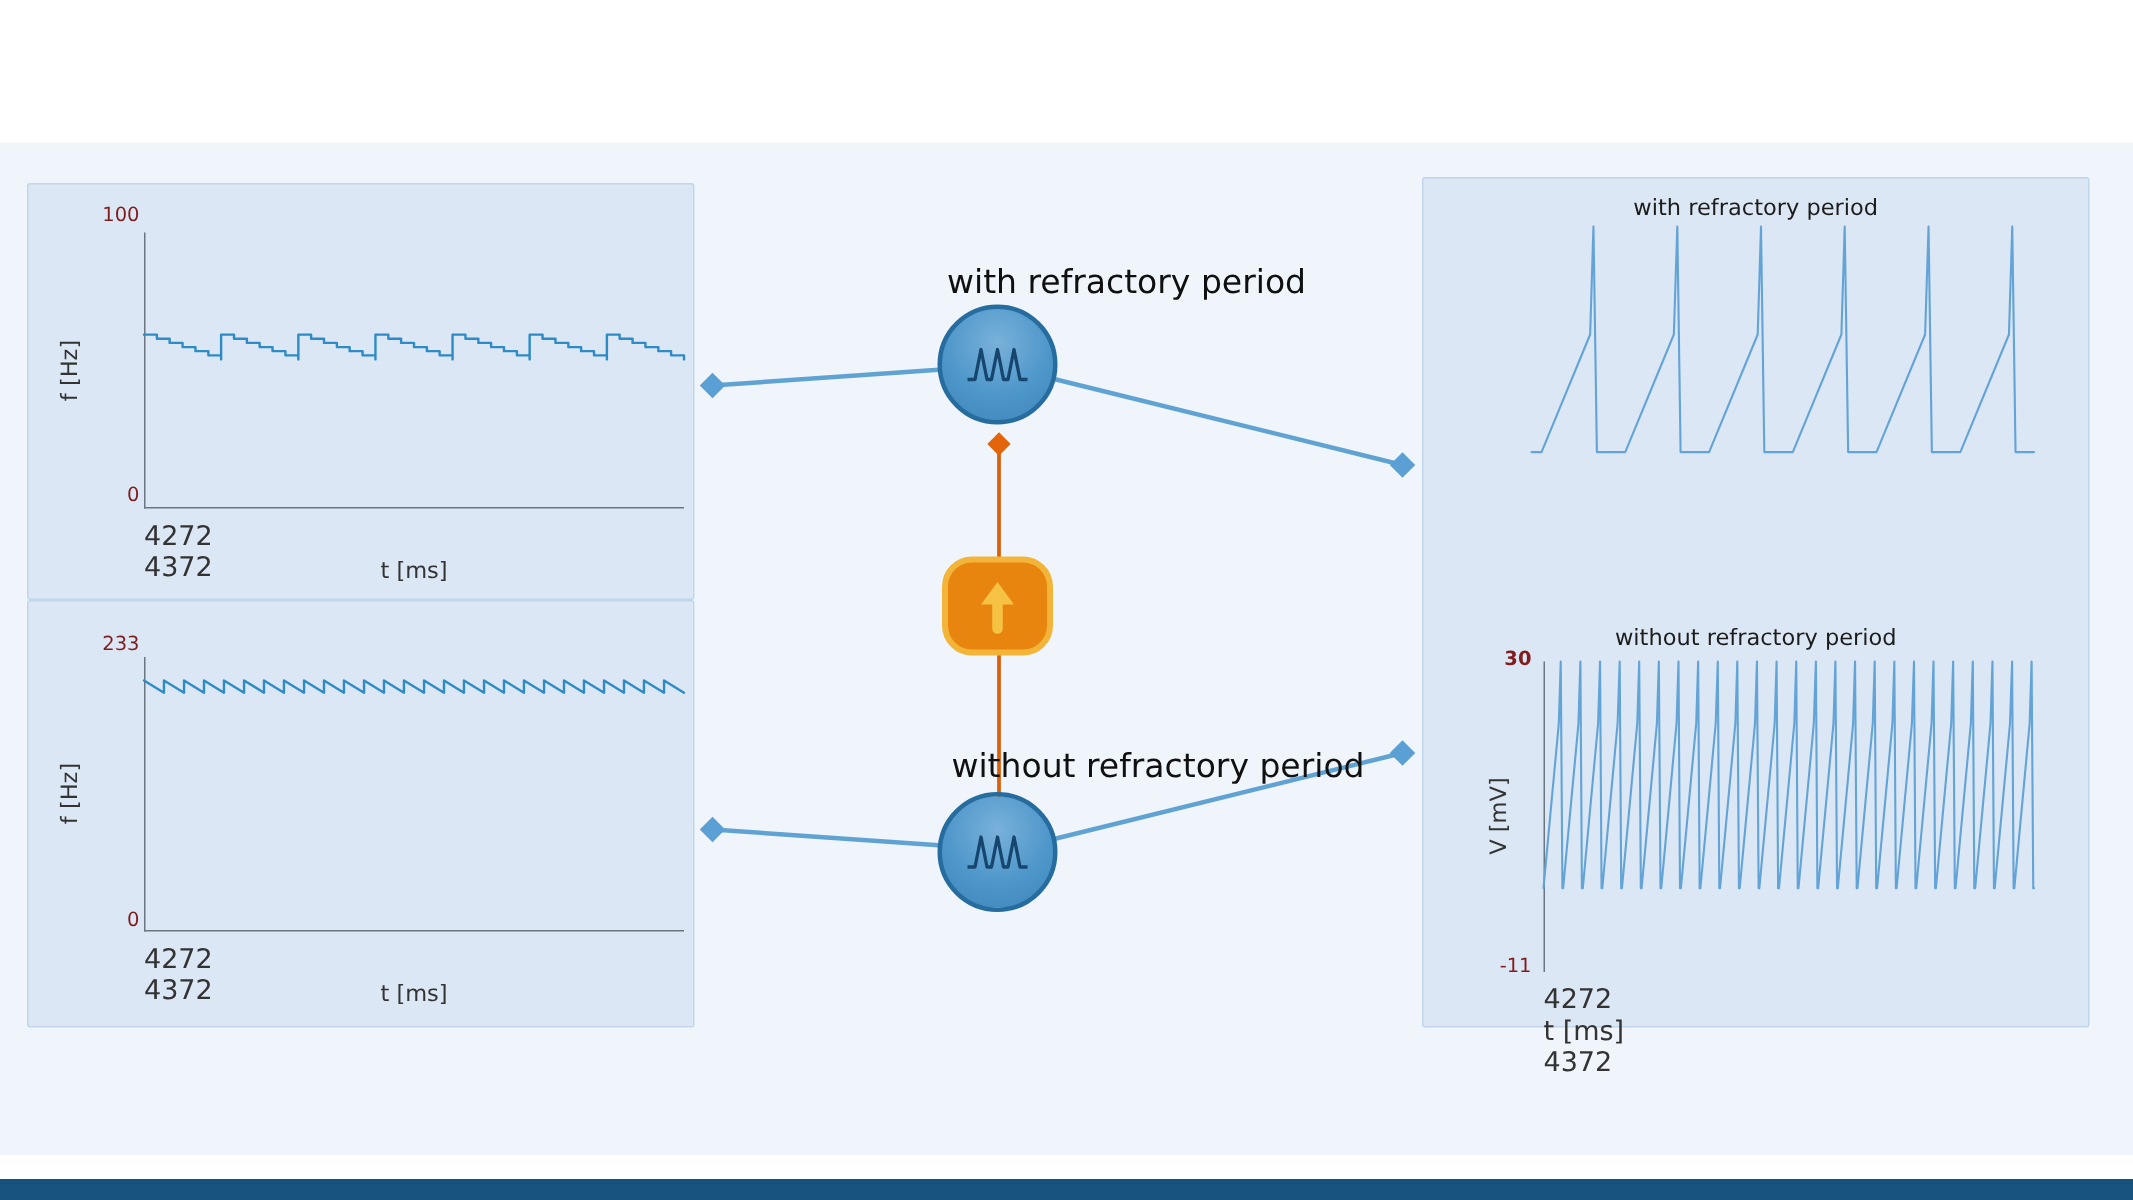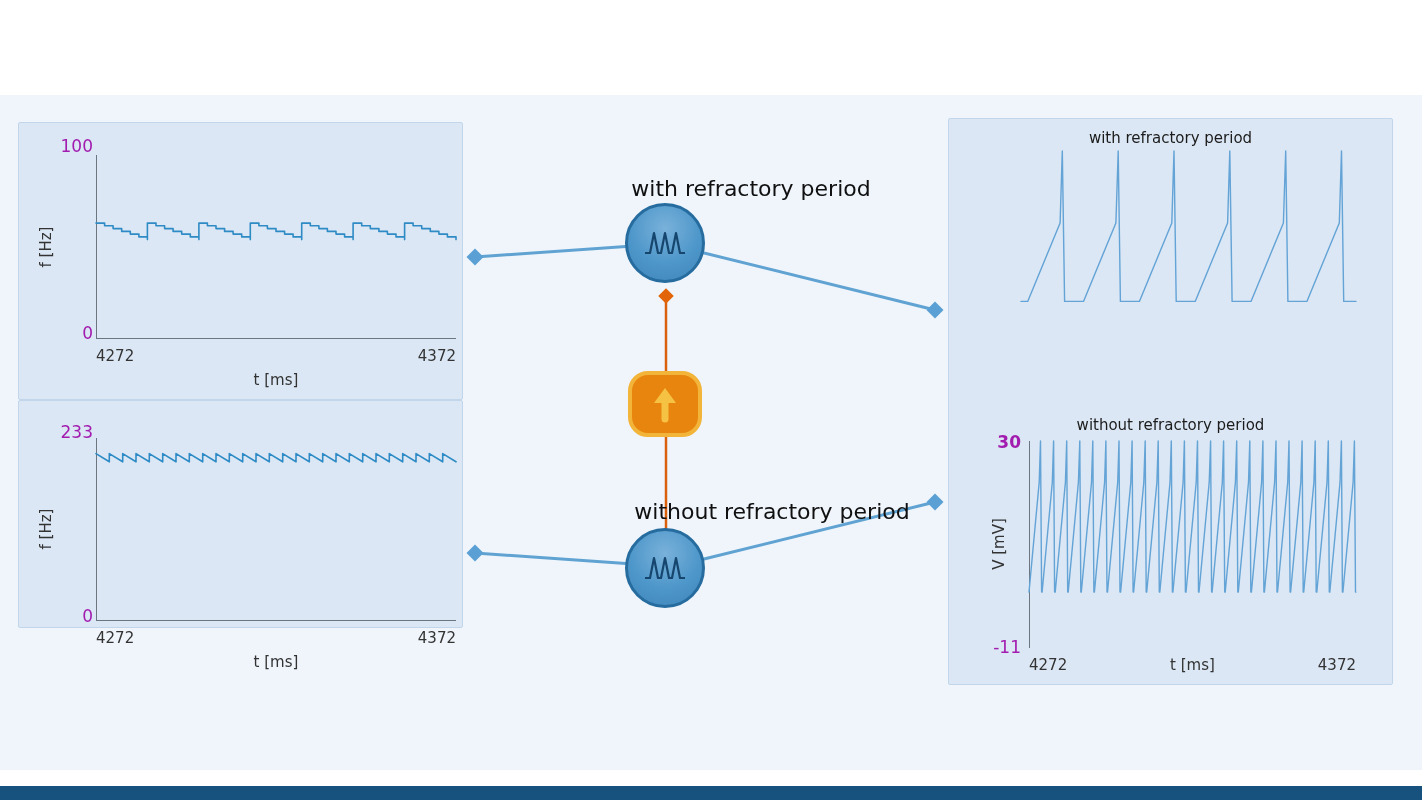--- a/index.html
+++ b/index.html
@@ -8,30 +8,30 @@
     background:#ffffff;font-family:"DejaVu Sans","Liberation Sans",sans-serif;color:#262626;
   }
   .workspace{position:absolute;left:0;top:95px;width:1422px;height:675px;background:#eff5fb;z-index:0;}
   .footer-bar{position:absolute;left:0;top:786px;width:1422px;height:14px;background:#17527f;z-index:5;}
 
   .panel{
     position:absolute;background:#dbe7f4;border:1px solid #c1d6ea;border-radius:2px;
     box-sizing:border-box;z-index:1;
   }
   #panel-left-top{left:18px;top:122px;width:445px;height:278px;}
-  #panel-left-bottom{left:18px;top:400px;width:445px;height:228px;}
+  #panel-left-bottom{left:18px;top:400px;width:445px;height:285px;}
   #panel-right{left:948px;top:118px;width:445px;height:567px;}
 
-  .tick{position:absolute;font-size:17px;color:#a21caf;line-height:1.1;}
+  .tick{position:absolute;font-size:13px;color:#7f1d1d;line-height:1.1;}
   .r{text-align:right;}
   .vlabel{
     position:absolute;width:100px;text-align:center;font-size:15px;color:#333;
     transform:rotate(-90deg);transform-origin:center;
   }
-  .xrow{position:absolute;display:flex;justify-content:space-between;font-size:15px;color:#333;}
+  .xrow{position:absolute;display:flex;justify-content:space-between;font-size:18px;color:#333;flex-direction:column;}
   .xlabel{position:absolute;text-align:center;font-size:15px;color:#333;}
   .ptitle{position:absolute;left:0;width:443px;text-align:center;font-size:15px;color:#1c1c1c;}
 
   svg.plot{position:absolute;overflow:visible;}
   svg.plot polyline.series{fill:none;stroke-linejoin:round;stroke-linecap:round;}
   .stroke-strong{stroke:#2e8bc5;stroke-width:1.6;}
   .stroke-light{stroke:#63a3d6;stroke-width:1.4;}
   line.axis{stroke:#6b7680;stroke-width:1;}
 
   .conn{position:absolute;left:0;top:0;z-index:2;pointer-events:none;}

